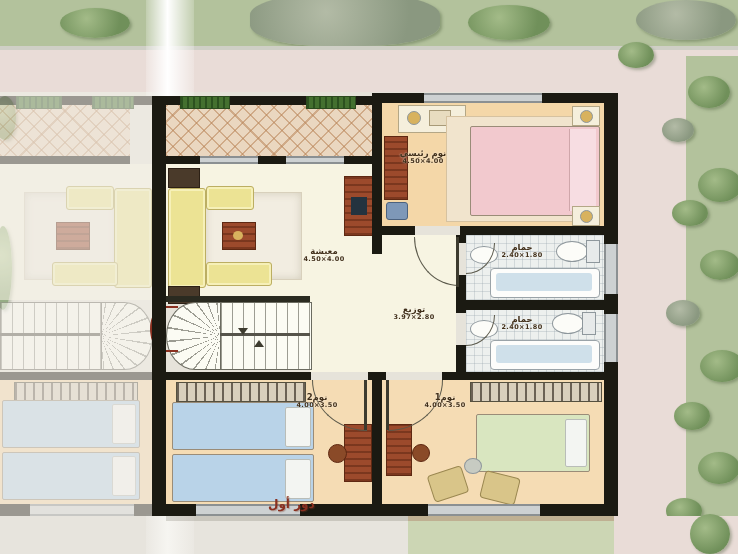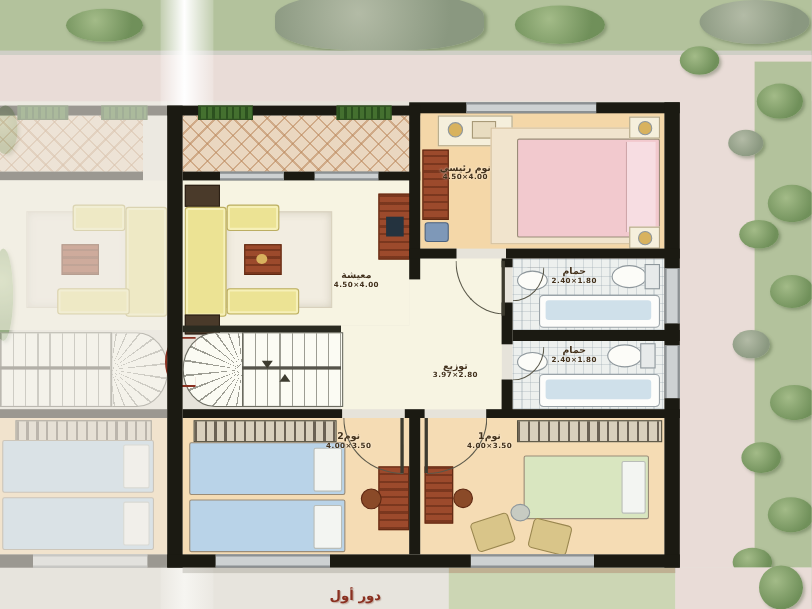--- a/index.html
+++ b/index.html
@@ -235,36 +235,36 @@
   <div class="abs doorarcBR" style="left:466px;top:315px;width:28px;height:30px;"></div>
 
   <div class="abs lbl" style="left:278px;top:246px;width:92px;">
     <span>معيشة</span>
     <span class="dims">4.50×4.00</span>
   </div>
   <div class="abs lbl" style="left:378px;top:148px;width:90px;">
     <span>نوم رئيسي</span>
     <span class="dims">4.50×4.00</span>
   </div>
-  <div class="abs lbl" style="left:372px;top:304px;width:84px;margin-top:24px;">
+  <div class="abs lbl" style="left:372px;top:304px;width:84px;">
     <span>توزيع</span>
     <span class="dims">3.97×2.80</span>
   </div>
   <div class="abs lbl" style="left:494px;top:242px;width:56px;">
     <span>حمام</span>
     <span class="dims">2.40×1.80</span>
   </div>
   <div class="abs lbl" style="left:494px;top:314px;width:56px;">
     <span>حمام</span>
     <span class="dims">2.40×1.80</span>
   </div>
   <div class="abs lbl" style="left:282px;top:392px;width:70px;">
     <span>نوم2</span>
     <span class="dims">4.00×3.50</span>
   </div>
   <div class="abs lbl" style="left:410px;top:392px;width:70px;">
     <span>نوم1</span>
     <span class="dims">4.00×3.50</span>
   </div>
 
-  <div class="abs caption" style="left:268px;top:534px;width:110px;text-align:center;">دور أول</div>
+  <div class="abs caption" style="left:268px;top:497px;width:110px;text-align:left;">دور أول</div>
 
 </div>
 
 </body></html>

